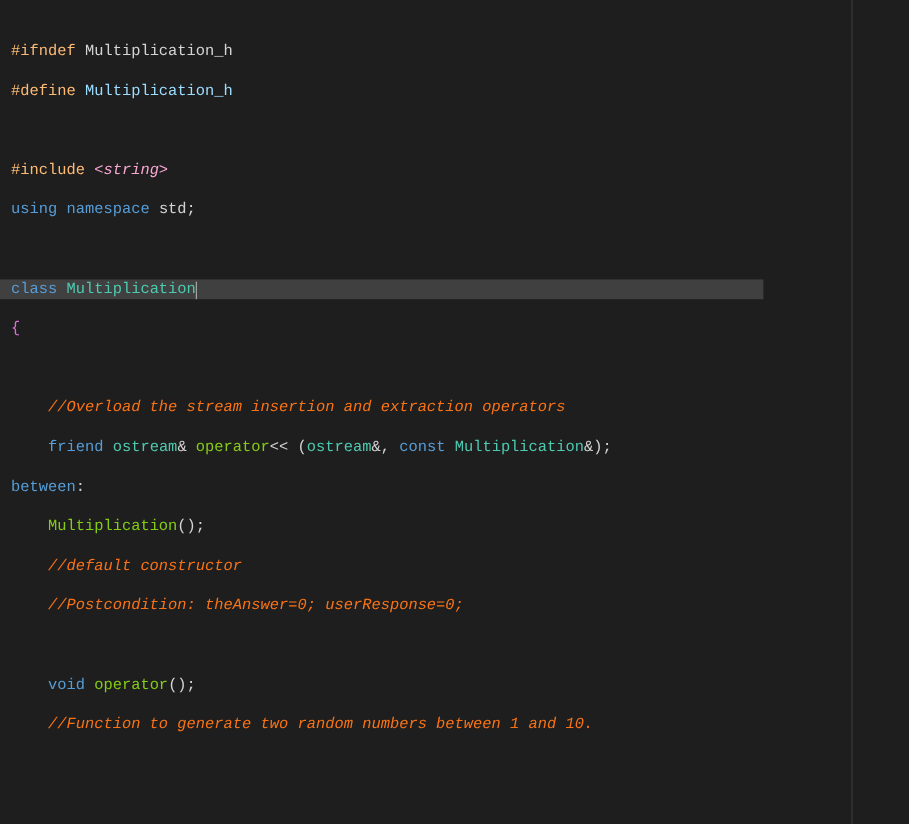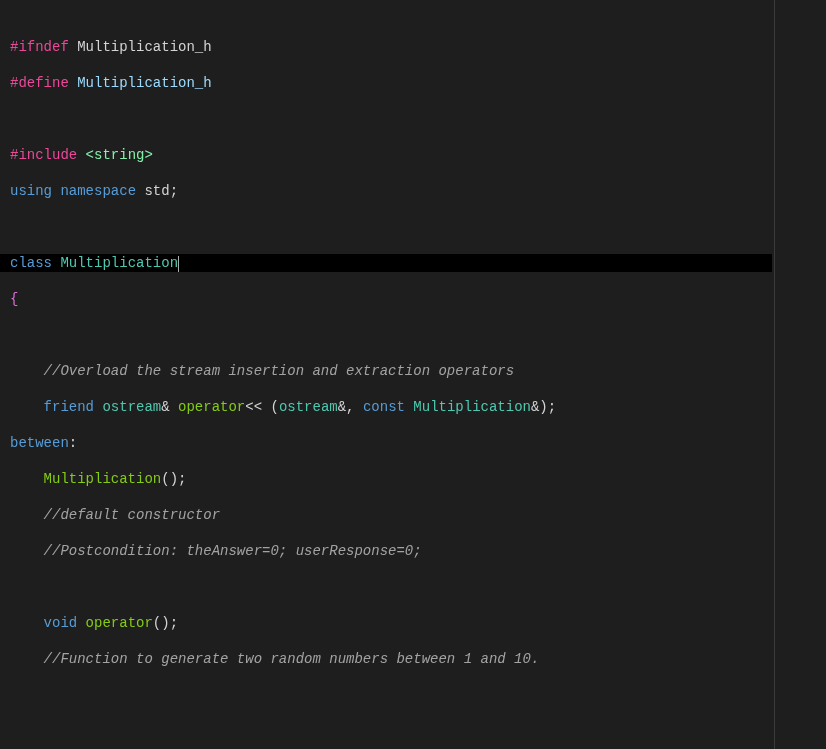--- a/index.html
+++ b/index.html
@@ -22,43 +22,43 @@
   .ruler {
     position: absolute;
     top: 0;
     left: 774px;
     width: 1px;
     height: 749px;
     background: #3a3a3a;
   }
   .line { height: 18px; }
   .hl-line {
-    background: #000000;
+    background: #404040;
     display: block;
     margin-left: -10px;
     padding-left: 10px;
-    width: 772px;
+    width: 694px;
   }
   .cursor {
     display: inline-block;
     width: 1px;
     height: 16px;
     background: #aeafad;
     vertical-align: text-bottom;
     margin-left: 0px;
     position: relative;
     top: 1px;
   }
-  .t-preproc-if { color: #ec4899; }
+  .t-preproc-if { color: #fdba74; }
   .t-macro { color: #9cdcfe; }
-  .t-include { color: #86efac; }
+  .t-include { color: #f9a8d4; font-style: italic; }
   .t-keyword { color: #569cd6; }
   .t-type { color: #4ec9b0; }
   .t-func { color: #84cc16; }
-  .t-comment { color: #a3a3a3; font-style: italic; }
+  .t-comment { color: #f97316; font-style: italic; }
   .t-punct { color: #d4d4d4; }
   .t-default { color: #d4d4d4; }
   .t-brace { color: #da70d6; }
 </style>
 </head>
 <body>
 
 <div class="editor">
 <div class="ruler"></div>
 <div class="line"><span class="t-preproc-if">#ifndef</span><span class="t-default"> Multiplication_h</span></div>

